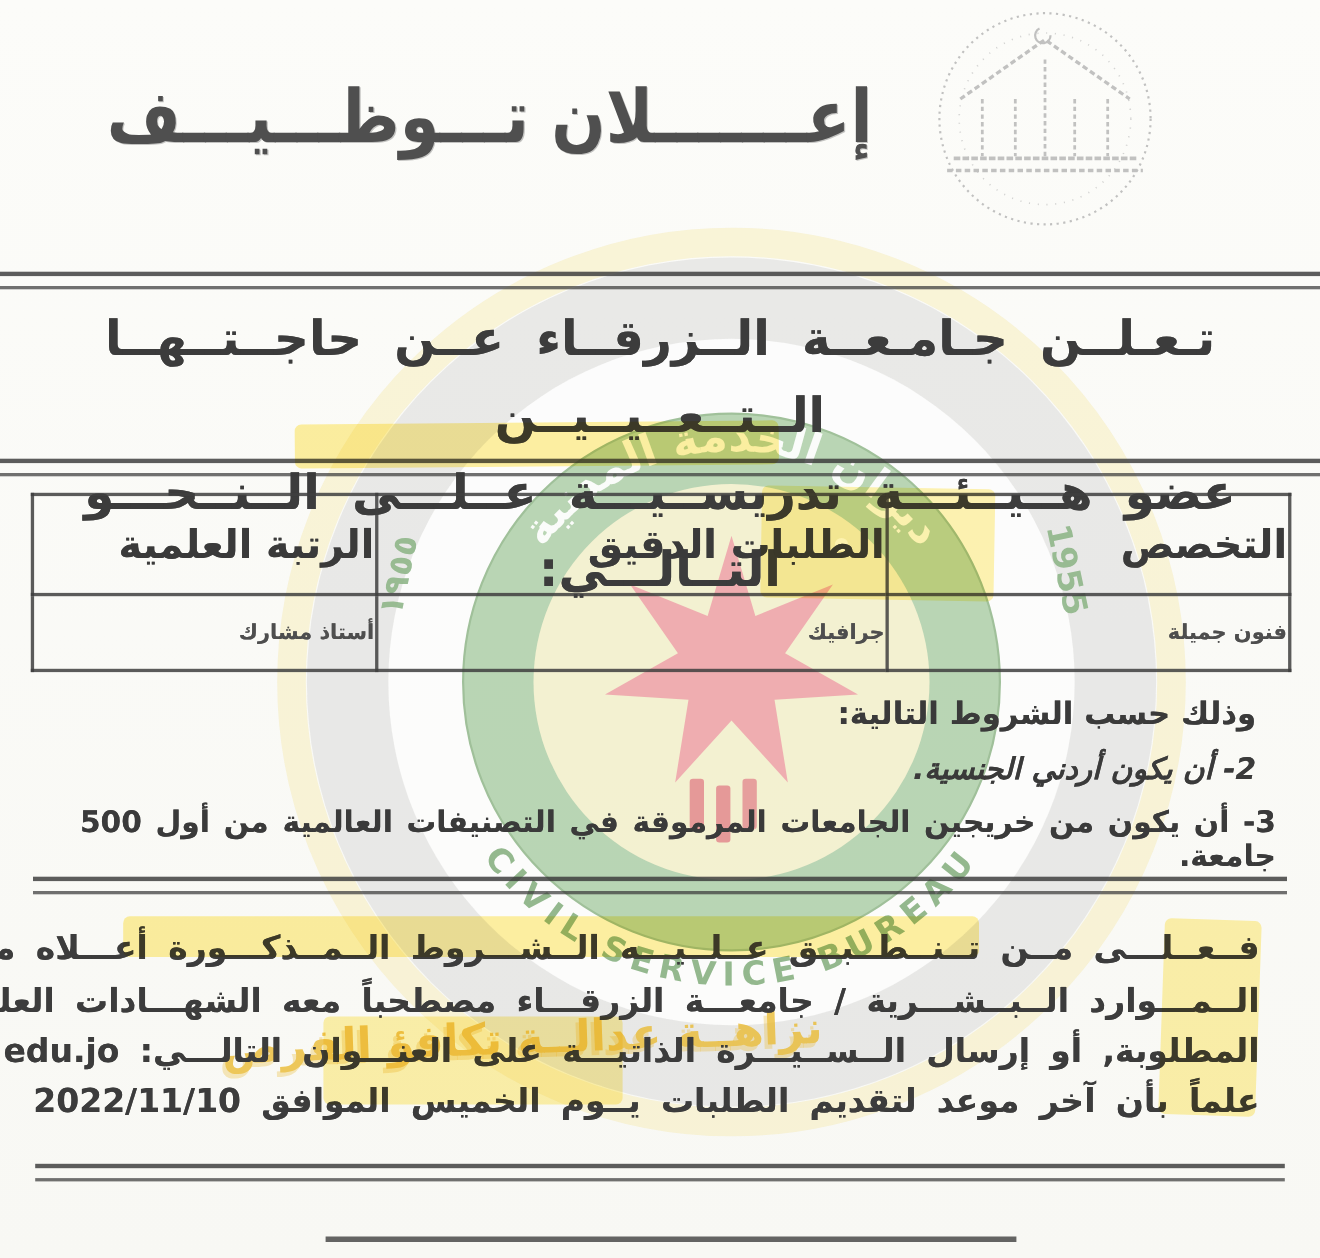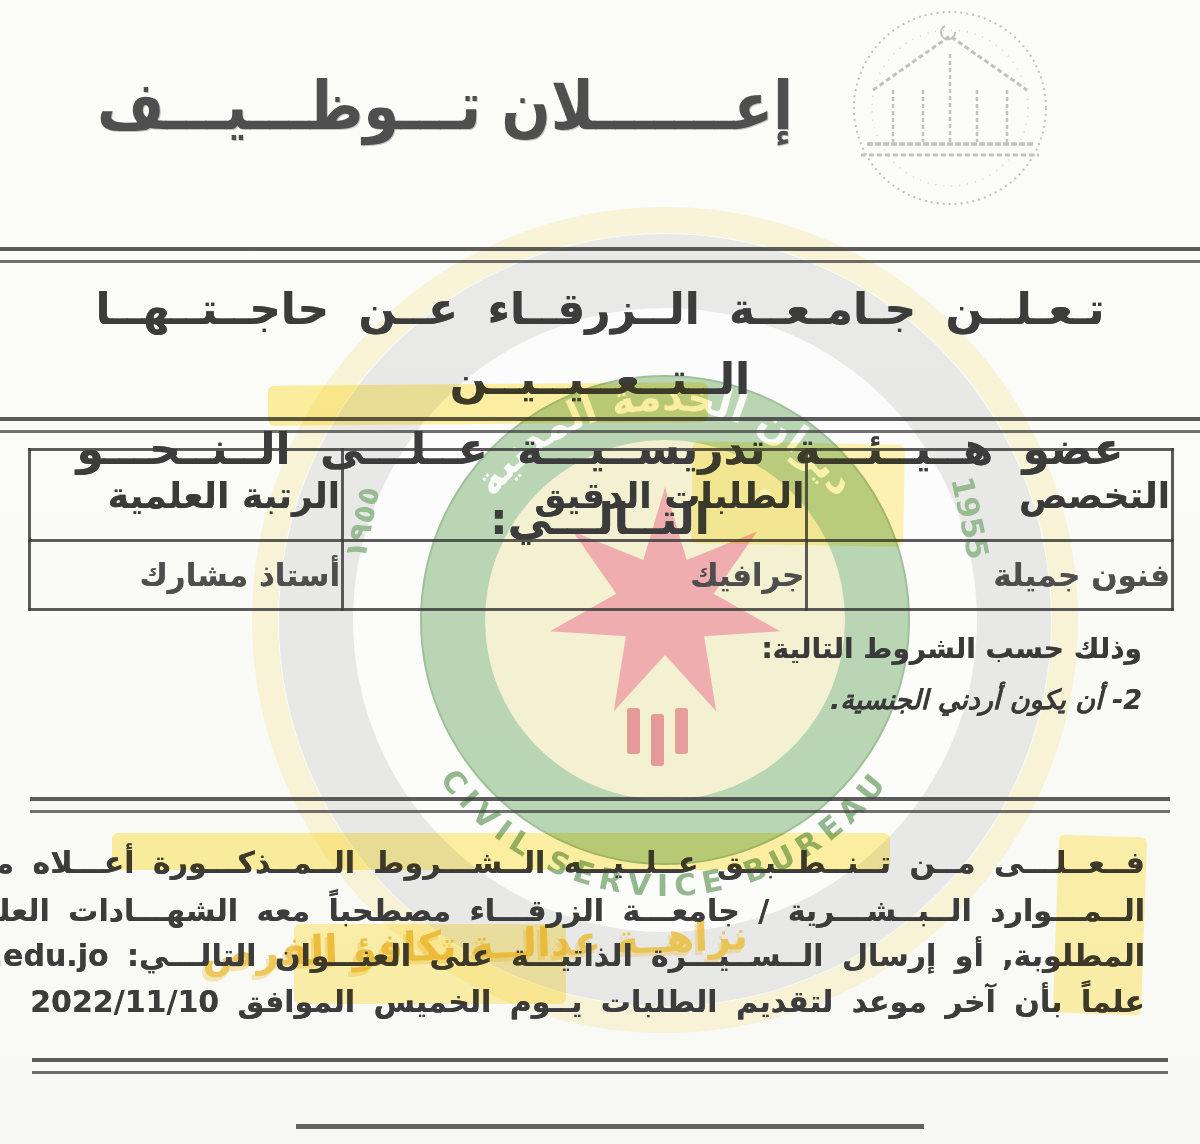--- a/index.html
+++ b/index.html
@@ -41,21 +41,21 @@
   .sep5{left:296px;top:1124px;width:628px;height:0;border-bottom:none;
     border-top:5px solid rgba(58,58,58,.78);}
   .intro{left:55px;top:274px;width:1090px;text-align:center;direction:rtl;
     font-size:44px;font-weight:700;line-height:70px;word-spacing:14px;color:#3c3c3c;}
   
   .tablewrap{position:absolute;left:28px;top:448px;width:1146px;height:154px;z-index:2;}
   table.spec{width:100%;height:100%;border-collapse:collapse;direction:rtl;
     font-family:"DejaVu Sans", sans-serif;}
   table.spec th,table.spec td{border:3px solid rgba(62,62,62,.85);text-align:right;vertical-align:middle;}
   table.spec th{font-size:36px;font-weight:700;color:#3a3a3a;height:86px;text-shadow:0 0 .6px rgba(60,60,60,.8);}
-  table.spec td{font-size:31px;font-weight:700;color:#4e4e4e;height:64px;text-shadow:0 0 .5px rgba(70,70,70,.7);}
+  table.spec td{font-size:19px;font-weight:700;color:#4e4e4e;height:64px;text-shadow:0 0 .5px rgba(70,70,70,.7);}
   
   .cond{direction:rtl;text-align:right;font-weight:700;color:#3a3a3a;}
   .cond-intro{right:58px;top:632px;font-size:28px;}
   .cond-2{right:58px;top:684px;font-size:27px;font-style:italic;}
   .cond-3{right:40px;top:732px;font-size:27px;width:1130px;word-spacing:3px;}
   
   .app{direction:rtl;text-align:right;font-weight:700;color:#3c3c3c;font-size:30px;width:1090px;right:55px;word-spacing:8px;white-space:nowrap;}
   .app1{top:845px;}.app2{top:893px;}.app3{top:938px;}.app4{top:984px;}
   
   .footer{left:290px;top:1080px;width:620px;text-align:center;direction:rtl;
@@ -144,20 +144,21 @@
           <td>فنون جميلة</td>
           <td>جرافيك</td>
           <td>أستاذ مشارك</td>
         </tr>
       </tbody>
     </table>
   </div>
 
   <div class="ink cond cond-intro">وذلك حسب الشروط التالية:</div>
   <div class="ink cond cond-2">‏2- أن يكون أردني الجنسية.</div>
+  <div class="ink cond cond-3">‏3- أن يكون من خريجين الجامعات المرموقة في التصنيفات العالمية من أول 500 جامعة.</div>
 
   <div class="sep sep3"></div>
 
   <div class="ink app app1">فــعــلـــى مــن تــنــطــبــق عــلــيـــه الــشـــروط الــمــذكـــورة أعـــلاه مــراجــعـــة دائرة</div>
   <div class="ink app app2">الــمـــوارد الــبــشـــرية / جامعـــة الزرقـــاء مصطحباً معه الشهـــادات العلميـــة</div>
   <div class="ink app app3">المطلوبة, أو إرسال الــســيـــرة الذاتيـــة على العنـــوان التالـــي: hr@zu.edu.jo</div>
   <div class="ink app app4">علماً بأن آخر موعد لتقديم الطلبات يــوم الخميس الموافق 2022/11/10</div>
 
   <div class="sep sep4"></div>
 

